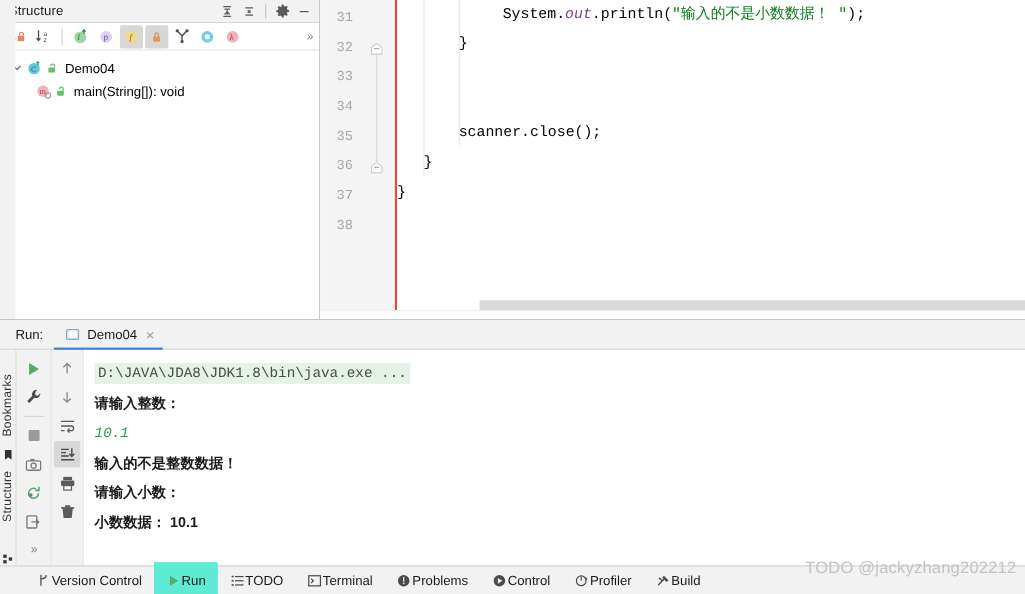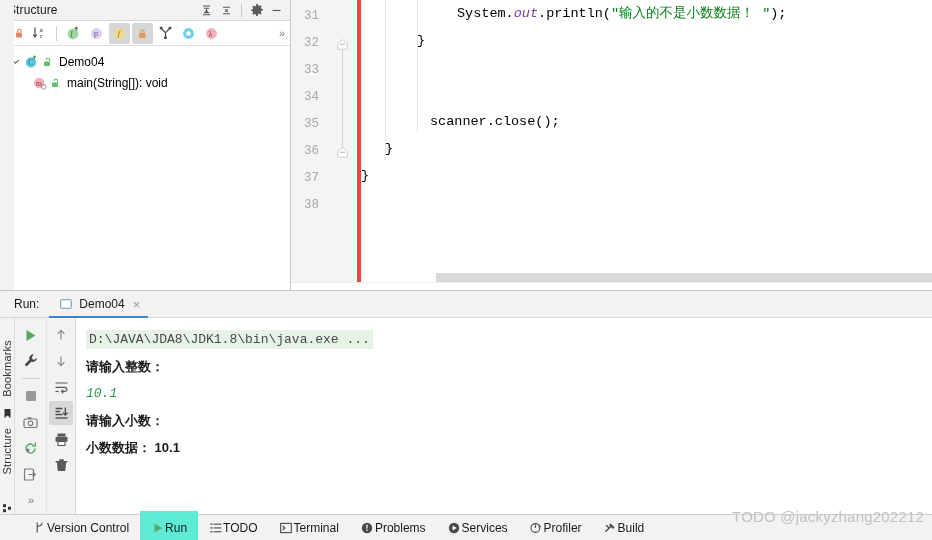--- a/index.html
+++ b/index.html
@@ -81,21 +81,21 @@
   .tree-label { white-space: nowrap; }
 
   
   .editor {
     flex: 1; height: 290px; background: #ffffff;
     position: relative; overflow: hidden;
     display: flex;
   }
   .gutter {
     width: 70px; background: #f4f4f4;
-    border-right: 4px solid #ef4444;
+    border-right: 2px solid #ef4444;
     position: relative; flex-shrink: 0;
   }
   .ln {
     position: absolute; right: 38px;
     font-family: "Liberation Mono", "DejaVu Sans Mono", monospace;
     font-size: 12.5px; color: #a8a8a8;
     text-align: right;
   }
   .fold-line {
     position: absolute; left: 51px; width: 1px;
@@ -409,21 +409,21 @@
         </div>
       </div>
 
       <div class="code-area">
         <div class="indent-guide" style="left:24px;top:0;height:160px"></div>
         <div class="indent-guide" style="left:56px;top:0;height:132px"></div>
 
         <div class="code-line" style="top:0px;left:96px"><span class="k-plain">System.</span><span class="k-field">out</span><span class="k-plain">.println(</span><span class="k-str">"输入的不是小数数据！ "</span><span class="k-plain">);</span></div>
 
         <div class="code-line k-plain" style="top:27px;left:56px">}</div>
-        <div class="code-line k-plain" style="top:108px;left:69px">scanner.close();</div>
+        <div class="code-line k-plain" style="top:108px;left:56px">scanner.close();</div>
         <div class="code-line k-plain" style="top:135px;left:24px">}</div>
         <div class="code-line k-plain" style="top:162px;left:0px">}</div>
 
         <div class="editor-hscroll">
           <div class="thumb"></div>
         </div>
       </div>
       <div class="editor-bottom-strip"></div>
     </div>
   </div>
@@ -540,20 +540,21 @@
             <rect x="5.2" y="1.3" width="4.6" height="1.8" fill="#5a5a5a"></rect>
             <rect x="1.6" y="3" width="11.8" height="1.4" fill="#5a5a5a"></rect>
           </svg>
         </div>
       </div>
 
       <div class="console">
         <div class="c-line"><span class="c-cmd">D:\JAVA\JDA8\JDK1.8\bin\java.exe ...</span></div>
         <div class="c-line cn c-out">请输入整数：</div>
         <div class="c-line c-in">10.1</div>
+        <div class="c-line cn c-out">输入的不是整数数据！</div>
         <div class="c-line cn c-out">请输入小数：</div>
         <div class="c-line cn c-out">小数数据： 10.1</div>
       </div>
     </div>
   </div>
 
   <div class="statusbar">
     <div class="sb-item">
       <span class="sb-ico">
         <svg width="12" height="13" viewBox="0 0 12 13">
@@ -602,21 +603,21 @@
       </span>
       <span>Problems</span>
     </div>
     <div class="sb-item">
       <span class="sb-ico">
         <svg width="12" height="12" viewBox="0 0 12 12">
           <circle cx="6" cy="6" r="5.2" fill="#4a4a4a"></circle>
           <path d="M4.6 3.4l4 2.6-4 2.6z" fill="#ffffff"></path>
         </svg>
       </span>
-      <span>Services</span>
+      <span>Control</span>
     </div>
     <div class="sb-item">
       <span class="sb-ico">
         <svg width="12" height="12" viewBox="0 0 12 12">
           <circle cx="5.4" cy="6" r="4.4" fill="none" stroke="#4a4a4a" stroke-width="1.1"></circle>
           <path d="M5.4 6V2.6" stroke="#4a4a4a" stroke-width="1.1"></path>
           <path d="M8.8 2.2l2.4 2.2-2.4 1.2z" fill="#4a4a4a"></path>
         </svg>
       </span>
       <span>Profiler</span>

